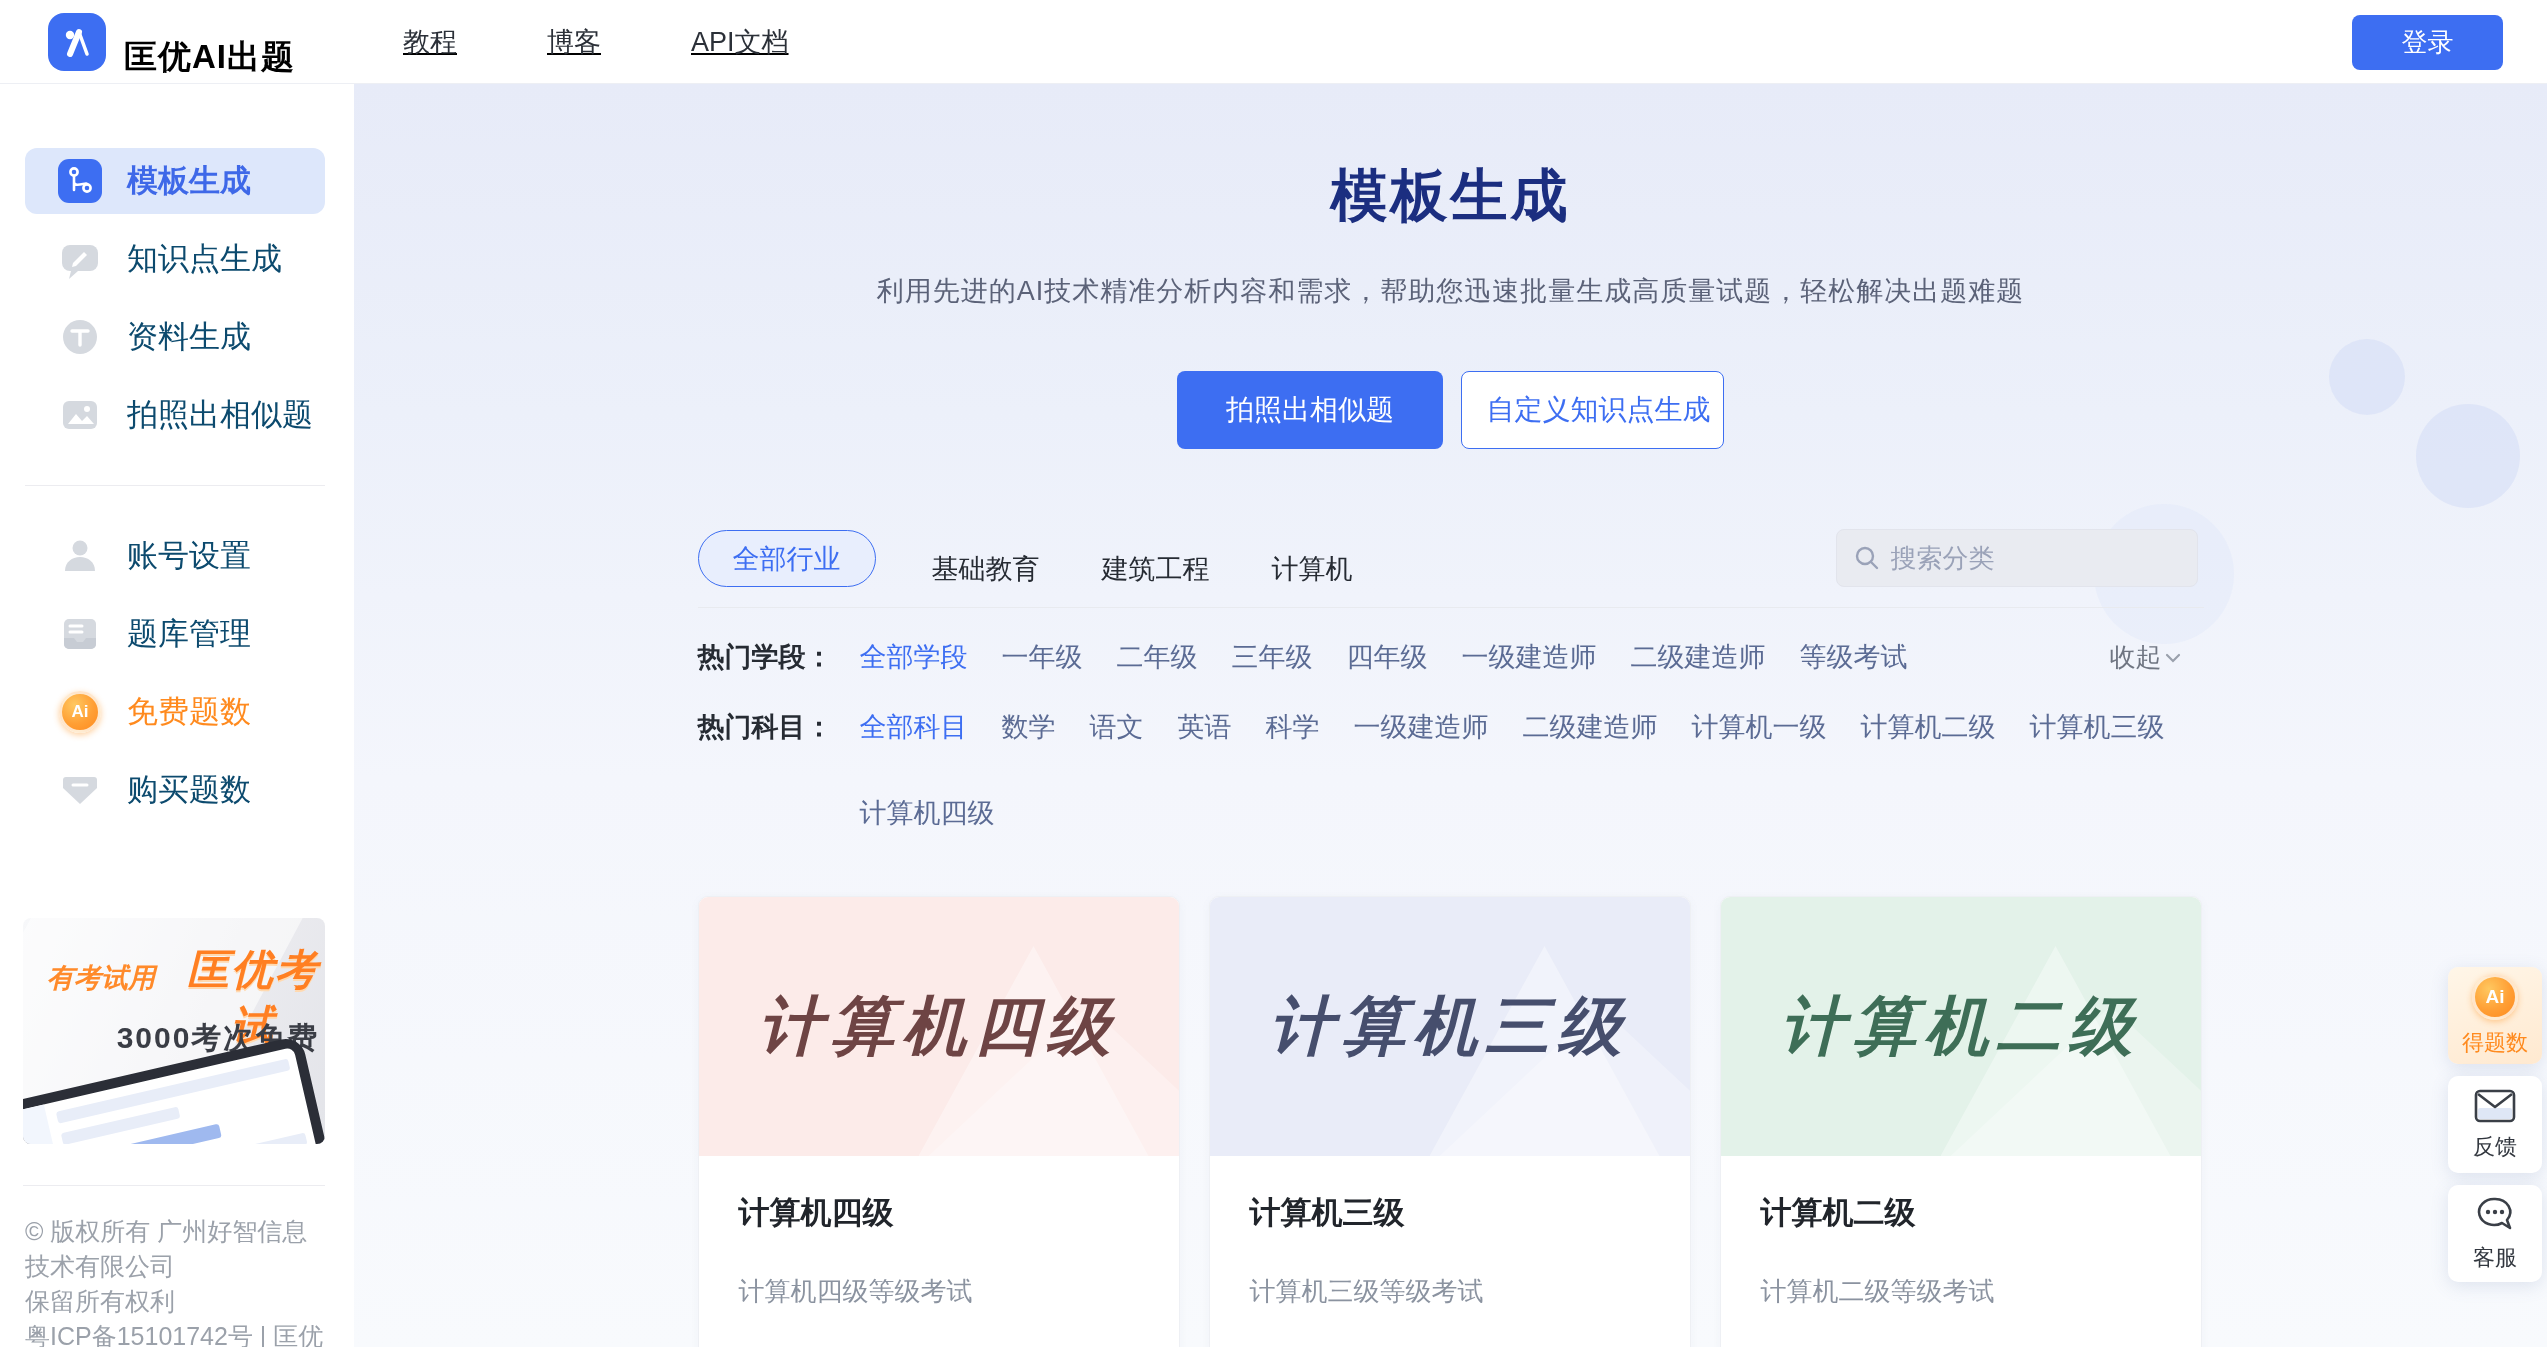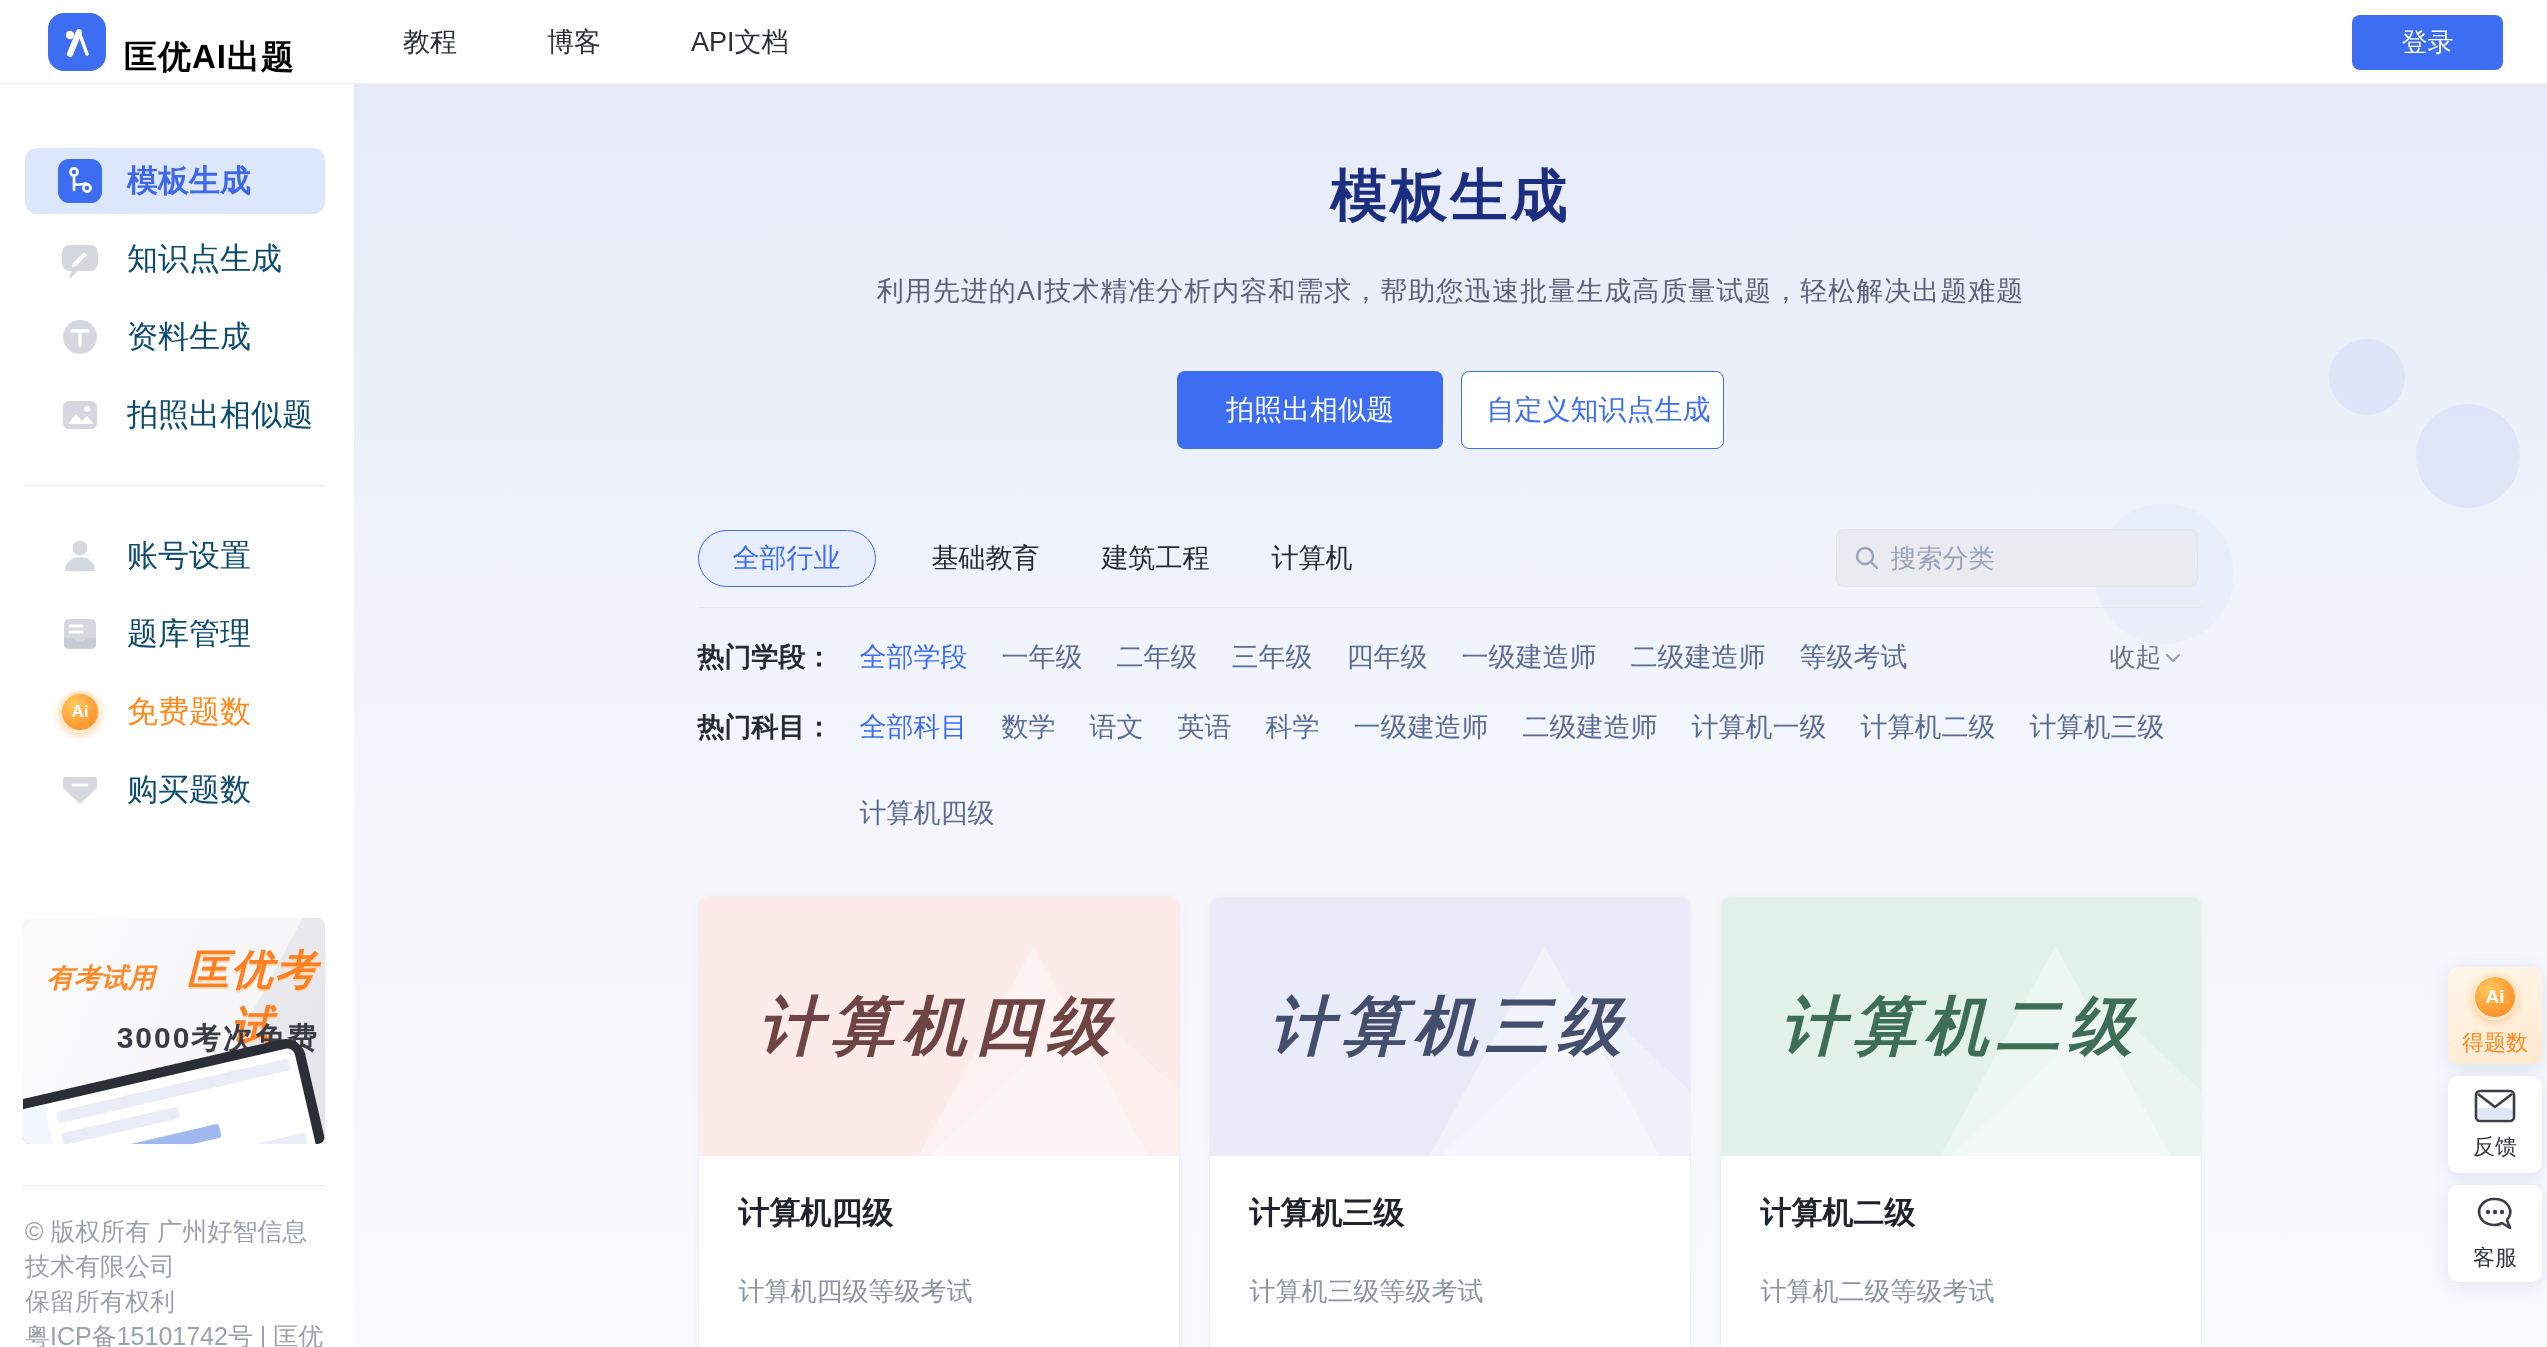--- a/index.html
+++ b/index.html
@@ -6,21 +6,21 @@
   html,body { width:2547px; height:1347px; overflow:hidden;
     font-family:"Liberation Sans", sans-serif; background:#fff; }
 
   
   .navbar { position:absolute; top:0; left:0; width:2547px; height:84px;
     background:#fff; border-bottom:1px solid #edeff4; display:flex; align-items:center; z-index:30; }
   .brand { display:flex; align-items:center; gap:18px; margin-left:48px; }
   .logo { width:58px; height:58px; background:#3d6ef2; border-radius:16px;
     display:flex; align-items:center; justify-content:center; }
   .brand-name { font-size:33px; font-weight:700; color:#000000; letter-spacing:1px;margin-top:32px; }
-  .nav-links { display:flex; gap:90px; margin-left:108px; }
+  .nav-links { display:flex; gap:90px; margin-left:108px;text-decoration:underline; }
   .nav-link { font-size:27px; color:#2b3038; cursor:pointer; }
   .login-btn { position:absolute; right:44px; top:15px; width:151px; height:55px;
     background:#3d6ef2; color:#fff; font-size:26px; border:none; border-radius:8px;
     display:flex; align-items:center; justify-content:center; cursor:pointer; }
 
   
   .sidebar { position:absolute; top:84px; left:0; width:354px; height:1263px; background:#fff; z-index:20; }
   .side-group { padding-top:64px; }
   .side-group.g2 { padding-top:0; }
   .side-item { width:300px; height:66px; margin:0 0 12px 25px; border-radius:12px;
@@ -65,21 +65,21 @@
   .hero-title { padding-top:74px; text-align:center; font-size:57px; font-weight:800;
     color:#1b2e80; letter-spacing:3px; }
   .hero-sub { margin-top:38px; text-align:center; font-size:27px; color:#5b6278; letter-spacing:1px; }
   .hero-btns { margin-top:62px; display:flex; justify-content:center; gap:18px; }
   .btn { height:78px; border-radius:8px; font-size:28px; display:flex; align-items:center;
     justify-content:center; cursor:pointer; font-family:inherit; }
   .btn-primary { width:266px; background:#3d6ef2; color:#fff; border:none; }
   .btn-secondary { width:263px; background:#fff; color:#3d6ef2; border:1px solid #3d6ef2;padding-left:12px; }
 
   
-  .filter-tabs { margin-top:80px; display:flex; align-items:center; gap:50px; position:relative; height:58px; }
+  .filter-tabs { margin-top:80px; display:flex; align-items:flex-end; gap:50px; position:relative; height:58px; }
   .tab { font-size:27px; color:#262b33; cursor:pointer; padding:0 6px; }
   .tab.selected { border:1px solid #3d6ef2; background:#e8eefd; color:#3d6ef2;
     height:57px; border-radius:29px; display:flex; align-items:center; padding:0 34px; }
   .search-box { position:absolute; right:6px; top:0; width:362px; height:58px; background:#e9ebf1;
     border:1px solid #e2e4ec; border-radius:8px; display:flex; align-items:center; padding:0 16px; gap:10px; }
   .search-box input { flex:1; border:none; outline:none; background:transparent;
     font-size:26px; color:#3a3f4b; font-family:inherit; }
   .search-box input::placeholder { color:#9aa2b8; }
   .tabs-divider { margin-top:20px; height:1px; background:#e8eaef; }
 

